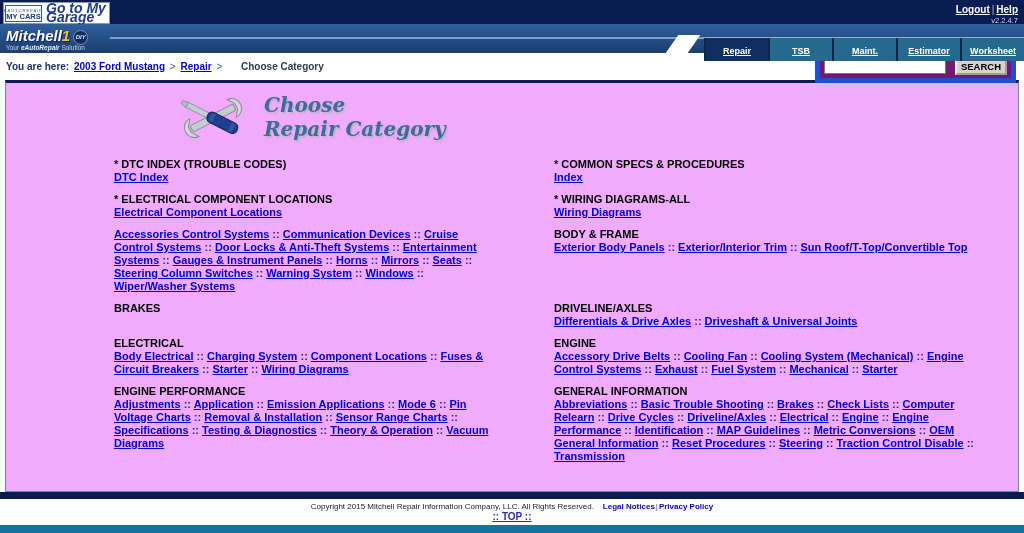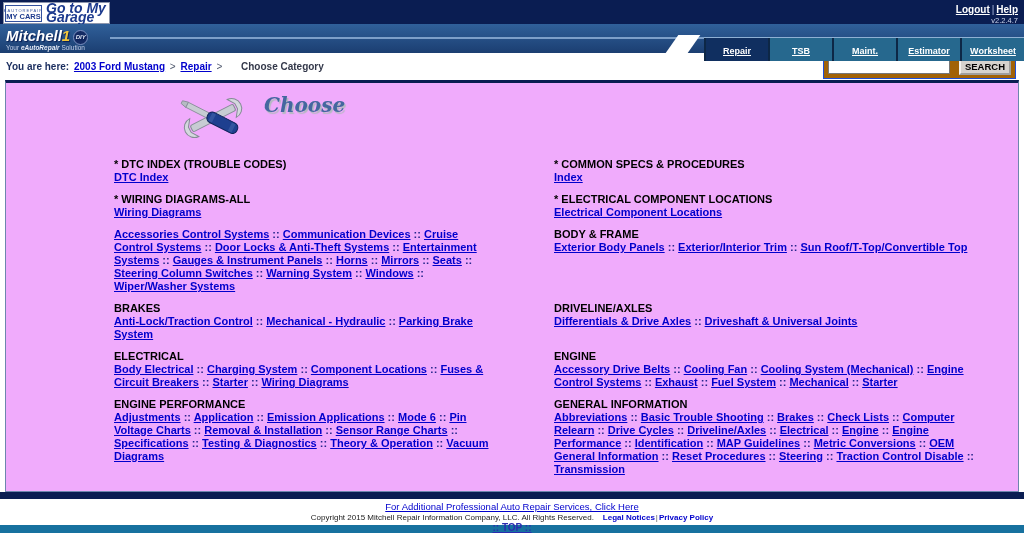--- a/index.html
+++ b/index.html
@@ -33,21 +33,21 @@
   .tab{width:64px;text-align:center;background:#26688e;border-left:2px solid #0d2746;padding:2px 0 3px;cursor:pointer}
   .tab.active{background:#102f60}
   .tab .tab-label{color:#fff;font-size:9px;font-weight:bold;text-decoration:underline}
 
   
   .crumb-row{height:26px;display:flex;align-items:center;justify-content:space-between;padding:0 6px;background:#fff}
   .breadcrumb{font-size:10px;font-weight:bold;color:#1a2d5e}
   .breadcrumb .bc-link{color:#0000cc;text-decoration:underline;margin:4px 2px}
   .breadcrumb .bc-current{color:#33384a;margin-left:16px}
   .breadcrumb .bc-sep{color:#50596e;font-weight:normal}
-  .search-panel{display:flex;align-items:center;gap:9px;border:1px solid #1d4ed8;background:#a16207;padding:3px 4px;margin-right:2px}
+  .search-panel{display:flex;align-items:center;gap:9px;border:5px solid #1d4ed8;background:#701a75;padding:3px 4px;margin-right:2px}
   .search-input{width:122px;height:15px;border:1px solid #777;font-size:10px;padding:0 2px;font-family:"Liberation Sans",sans-serif}
   .search-btn{font-size:9.5px;font-weight:bold;color:#000;background:#d6d3ce;border:2px outset #f4f2ef;padding:1px 4px;cursor:pointer;font-family:"Liberation Sans",sans-serif}
 
   
   .main-box{margin:1px 5px 0;border:1px solid #6d86ad;border-top:3px solid #0a1d52;height:412px;background:#f0abfc;overflow:hidden}
   .title-block{display:flex;align-items:flex-start;margin:10px 0 0 168px;gap:12px}
   .title-text{font-family:"DejaVu Serif",serif;font-style:italic;font-weight:bold;color:#44679f;font-size:20px;line-height:24px;text-shadow:1.5px 1.5px 1px #b4b9c2}
 
   .cat-grid{display:grid;grid-template-columns:440px 430px;margin:15px 0 0 108px}
   .section{margin-bottom:9px}
@@ -128,49 +128,49 @@
       <g transform="rotate(27 39 25)">
         <polygon points="4,23.5 10,22 10,28 4,26.5" fill="#b6bbc2" stroke="#848b95" stroke-width="0.8"></polygon>
         <rect x="10" y="22.2" width="24" height="5.6" fill="#c7ccd3" stroke="#848b95" stroke-width="0.8"></rect>
         <rect x="33" y="19.5" width="33" height="11" rx="5" fill="#1e3f8f" stroke="#0e2258" stroke-width="1"></rect>
         <rect x="36" y="20.5" width="4" height="9" fill="#33549f"></rect>
         <rect x="58" y="20.5" width="4" height="9" fill="#33549f"></rect>
       </g>
     </svg>
     <div class="title-text">
       <div>Choose</div>
+      <div>Repair Category</div>
     </div>
   </div>
   <div class="cat-grid">
       <div class="section">
         <div class="sec-heading">* DTC INDEX (TROUBLE CODES)</div>
         <div class="sec-links"><a class="cat-link">DTC Index</a></div>
       </div>
       <div class="section">
         <div class="sec-heading">* COMMON SPECS &amp; PROCEDURES</div>
         <div class="sec-links"><a class="cat-link">Index</a></div>
       </div>
       <div class="section">
+        <div class="sec-heading">* ELECTRICAL COMPONENT LOCATIONS</div>
+        <div class="sec-links"><a class="cat-link">Electrical Component Locations</a></div>
+      </div>
+      <div class="section">
         <div class="sec-heading">* WIRING DIAGRAMS-ALL</div>
         <div class="sec-links"><a class="cat-link">Wiring Diagrams</a></div>
       </div>
       <div class="section">
-        <div class="sec-heading">* ELECTRICAL COMPONENT LOCATIONS</div>
-        <div class="sec-links"><a class="cat-link">Electrical Component Locations</a></div>
-      </div>
-      <div class="section">
         <div class="sec-links"><a class="cat-link">Accessories Control Systems</a><span class="link-sep"> :: </span><a class="cat-link">Communication Devices</a><span class="link-sep"> :: </span><a class="cat-link">Cruise Control Systems</a><span class="link-sep"> :: </span><a class="cat-link">Door Locks &amp; Anti-Theft Systems</a><span class="link-sep"> :: </span><a class="cat-link">Entertainment Systems</a><span class="link-sep"> :: </span><a class="cat-link">Gauges &amp; Instrument Panels</a><span class="link-sep"> :: </span><a class="cat-link">Horns</a><span class="link-sep"> :: </span><a class="cat-link">Mirrors</a><span class="link-sep"> :: </span><a class="cat-link">Seats</a><span class="link-sep"> :: </span><a class="cat-link">Steering Column Switches</a><span class="link-sep"> :: </span><a class="cat-link">Warning System</a><span class="link-sep"> :: </span><a class="cat-link">Windows</a><span class="link-sep"> :: </span><a class="cat-link">Wiper/Washer Systems</a></div>
       </div>
       <div class="section">
         <div class="sec-heading">BODY &amp; FRAME</div>
         <div class="sec-links"><a class="cat-link">Exterior Body Panels</a><span class="link-sep"> :: </span><a class="cat-link">Exterior/Interior Trim</a><span class="link-sep"> :: </span><a class="cat-link">Sun Roof/T-Top/Convertible Top</a></div>
       </div>
       <div class="section">
         <div class="sec-heading">BRAKES</div>
-        <div class="sec-links"><a class="cat-link">Anti-Lock/Traction Control</a><span class="link-sep"> :: </span><a class="cat-link">Mechanical - Hydraulic</a><span class="link-sep"> :: </span><a class="cat-link">Parking Brake System</a></div>
       </div>
       <div class="section">
         <div class="sec-heading">DRIVELINE/AXLES</div>
         <div class="sec-links"><a class="cat-link">Differentials &amp; Drive Axles</a><span class="link-sep"> :: </span><a class="cat-link">Driveshaft &amp; Universal Joints</a></div>
       </div>
       <div class="section">
         <div class="sec-heading">ELECTRICAL</div>
         <div class="sec-links"><a class="cat-link">Body Electrical</a><span class="link-sep"> :: </span><a class="cat-link">Charging System</a><span class="link-sep"> :: </span><a class="cat-link">Component Locations</a><span class="link-sep"> :: </span><a class="cat-link">Fuses &amp; Circuit Breakers</a><span class="link-sep"> :: </span><a class="cat-link">Starter</a><span class="link-sep"> :: </span><a class="cat-link">Wiring Diagrams</a></div>
       </div>
       <div class="section">
@@ -183,20 +183,19 @@
       </div>
       <div class="section">
         <div class="sec-heading">GENERAL INFORMATION</div>
         <div class="sec-links"><a class="cat-link">Abbreviations</a><span class="link-sep"> :: </span><a class="cat-link">Basic Trouble Shooting</a><span class="link-sep"> :: </span><a class="cat-link">Brakes</a><span class="link-sep"> :: </span><a class="cat-link">Check Lists</a><span class="link-sep"> :: </span><a class="cat-link">Computer Relearn</a><span class="link-sep"> :: </span><a class="cat-link">Drive Cycles</a><span class="link-sep"> :: </span><a class="cat-link">Driveline/Axles</a><span class="link-sep"> :: </span><a class="cat-link">Electrical</a><span class="link-sep"> :: </span><a class="cat-link">Engine</a><span class="link-sep"> :: </span><a class="cat-link">Engine Performance</a><span class="link-sep"> :: </span><a class="cat-link">Identification</a><span class="link-sep"> :: </span><a class="cat-link">MAP Guidelines</a><span class="link-sep"> :: </span><a class="cat-link">Metric Conversions</a><span class="link-sep"> :: </span><a class="cat-link">OEM General Information</a><span class="link-sep"> :: </span><a class="cat-link">Reset Procedures</a><span class="link-sep"> :: </span><a class="cat-link">Steering</a><span class="link-sep"> :: </span><a class="cat-link">Traction Control Disable</a><span class="link-sep"> :: </span><a class="cat-link">Transmission</a></div>
       </div>
     </div>
 </div>
 
 <div class="footer-navy"></div>
 <div class="footer">
-  <div class="f-services"><a>For Additional Professional Auto Repair Services, Click Here</a></div>
   <div class="f-copy">
     <span>Copyright 2015 Mitchell Repair Information Company, LLC.  All Rights Reserved.</span>&nbsp;&nbsp;&nbsp;
     <a>Legal Notices</a><span class="f-pipe">|</span><a>Privacy Policy</a>
   </div>
   <div class="f-top"><a>:: TOP ::</a></div>
 </div>
 <div class="footer-teal"></div>
 
 </body></html>

